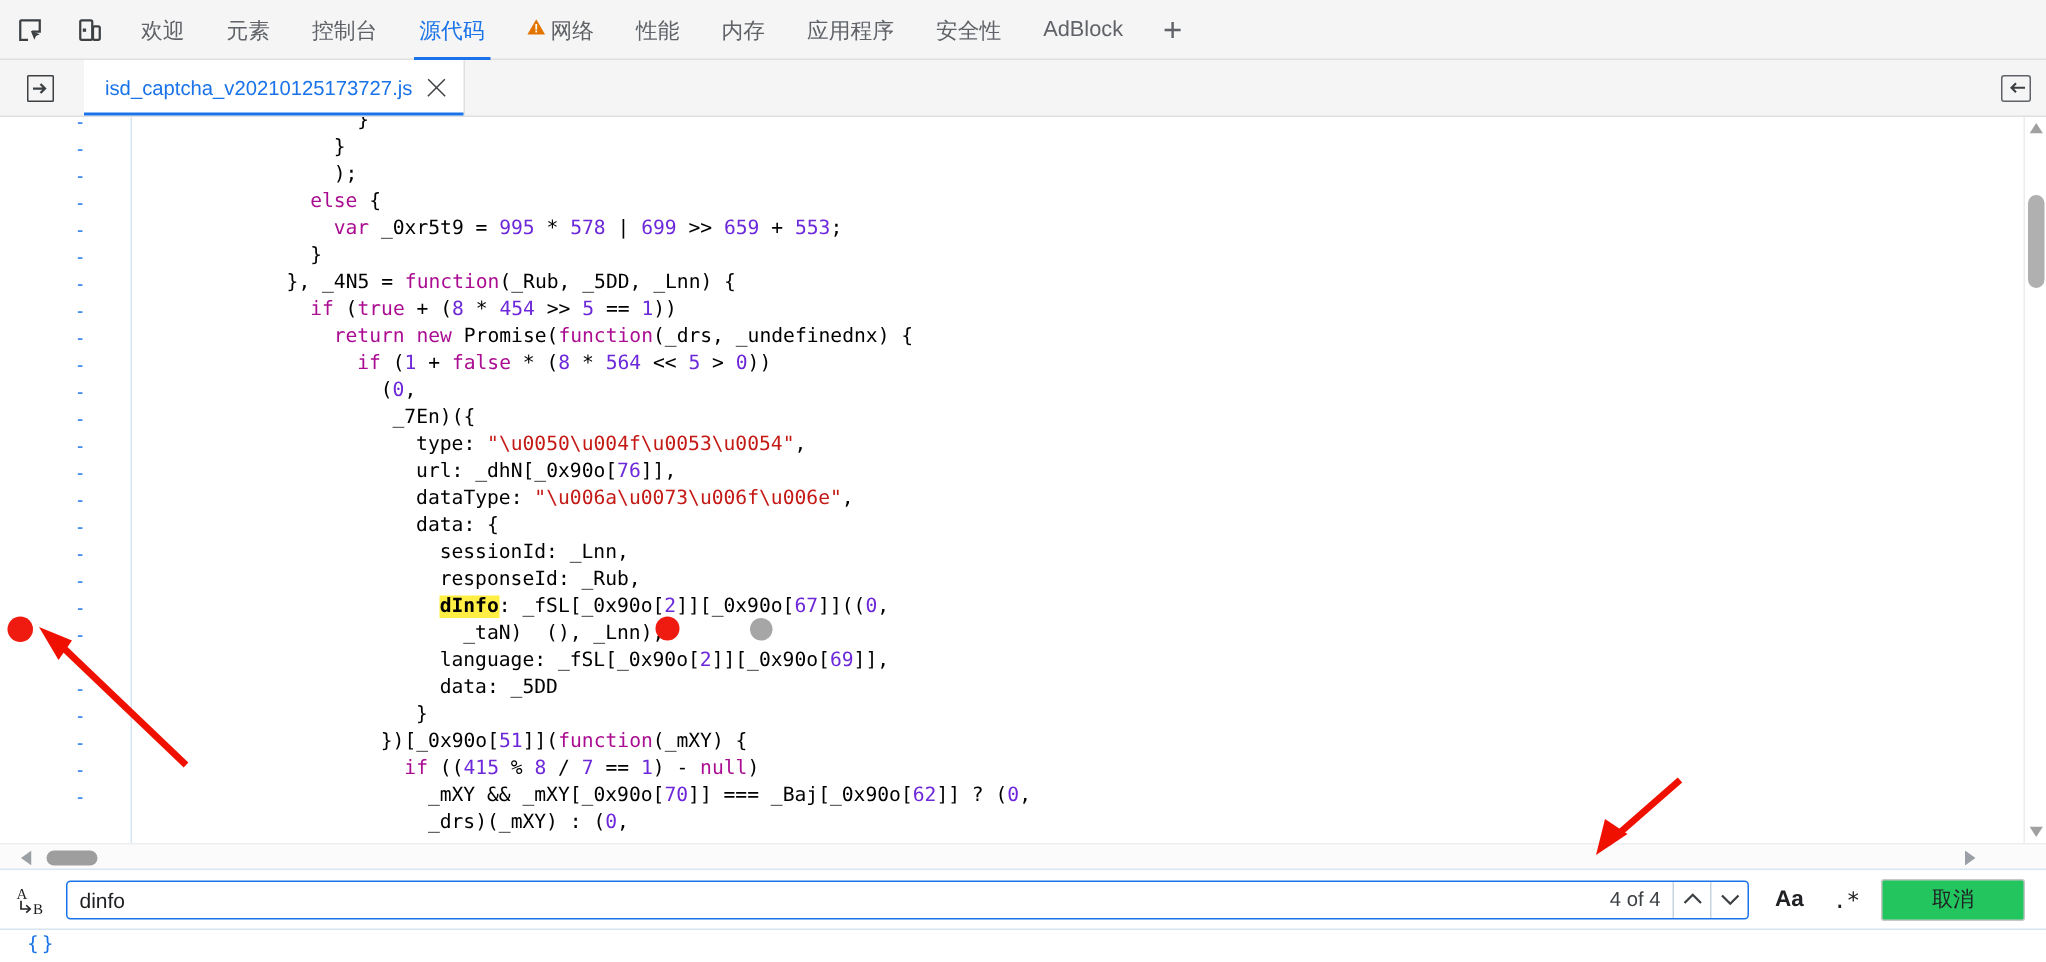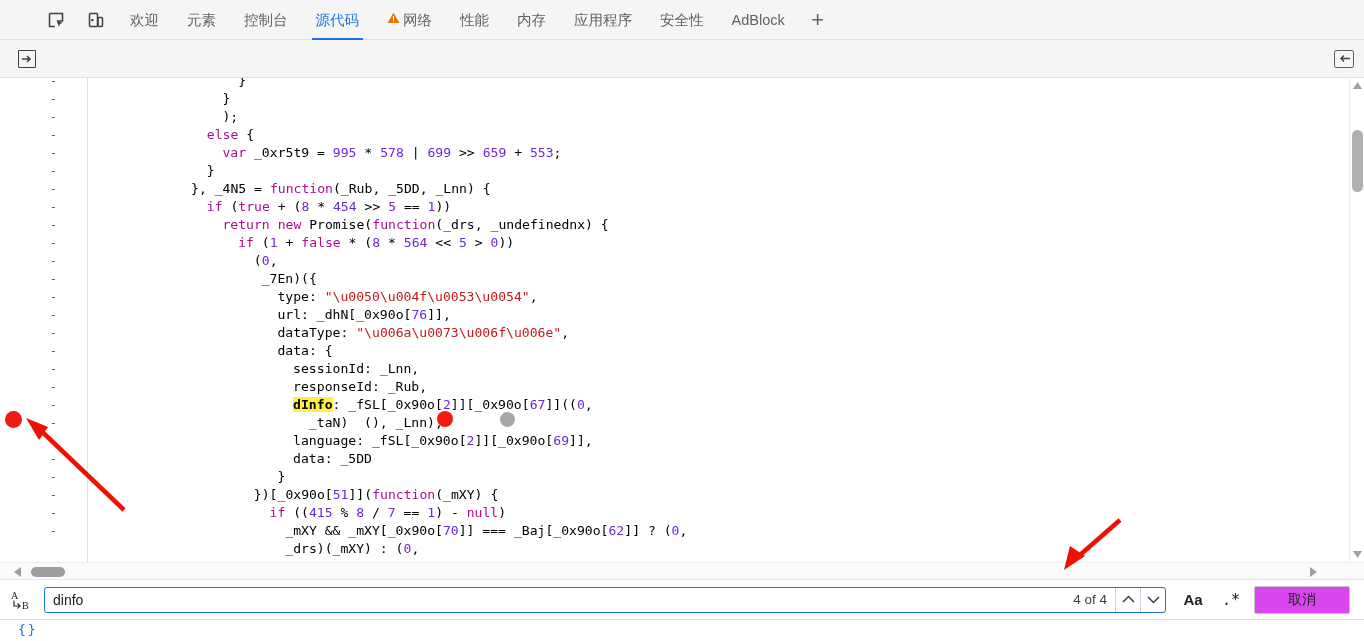--- a/index.html
+++ b/index.html
@@ -12,21 +12,20 @@
   }
   #app{position:relative;width:1364px;height:641px;}
 
   
   .toolbar{
     position:absolute;left:0;top:0;width:1364px;height:40px;
     background:#f5f5f5;
     border-bottom:1px solid #e0e0e0;
     display:flex;align-items:stretch;
     box-sizing:border-box;
-    padding-left:36px;
   }
   .tb-icon{
     width:40px;display:flex;align-items:center;justify-content:center;
     cursor:pointer;
   }
   .tb-icon svg{display:block;}
   .panel-tab{
     display:flex;align-items:center;justify-content:center;
     padding:0 14px;height:40px;box-sizing:border-box;
     font-size:14.5px;color:#5f6368;white-space:nowrap;cursor:pointer;
@@ -176,21 +175,21 @@
     width:38px;display:flex;align-items:center;justify-content:center;
     font-weight:bold;font-size:15px;color:#202124;cursor:pointer;flex:none;
   }
   .regex-btn{
     width:38px;display:flex;align-items:center;justify-content:center;
     font-size:15px;color:#202124;cursor:pointer;flex:none;
     font-family:"DejaVu Sans Mono","Liberation Mono",monospace;
   }
   .cancel-btn{
     min-width:96px;height:28px;margin-right:14px;margin-left:4px;
-    background:#d946ef;border:1px solid #c6c6c6;border-radius:2px;
+    background:#22c55e;border:1px solid #c6c6c6;border-radius:2px;
     display:flex;align-items:center;justify-content:center;
     font-size:14px;color:#202124;cursor:pointer;flex:none;box-sizing:border-box;
   }
 
   
   .bottomstrip{
     position:absolute;left:0;top:620px;width:1364px;height:21px;
     background:#ffffff;box-sizing:border-box;
   }
   .brace{
@@ -271,20 +270,24 @@
     <div class="plus-tab">
         <span>+</span>
       </div>
   </div>
 
   <div class="tabstrip">
     <div class="navbtn">
       <svg width="12" height="12" viewBox="0 0 12 12">
         <path d="M1 6h8M6 3l3 3-3 3" fill="none" stroke="#3c4043" stroke-width="1.5"></path>
       </svg>
+    </div>
+    <div class="filetab">
+      <span class="fname">isd_captcha_v20210125173727.js</span>
+      <span class="tabclose"></span>
     </div>
     <div class="strip-right">
       <svg width="13" height="11" viewBox="0 0 13 11">
         <path d="M12 5.5H3M6 2.5l-3 3 3 3" fill="none" stroke="#3c4043" stroke-width="1.4"></path>
       </svg>
     </div>
   </div>
 
   <div class="editor">
     <div class="gutter" id="gutter">

